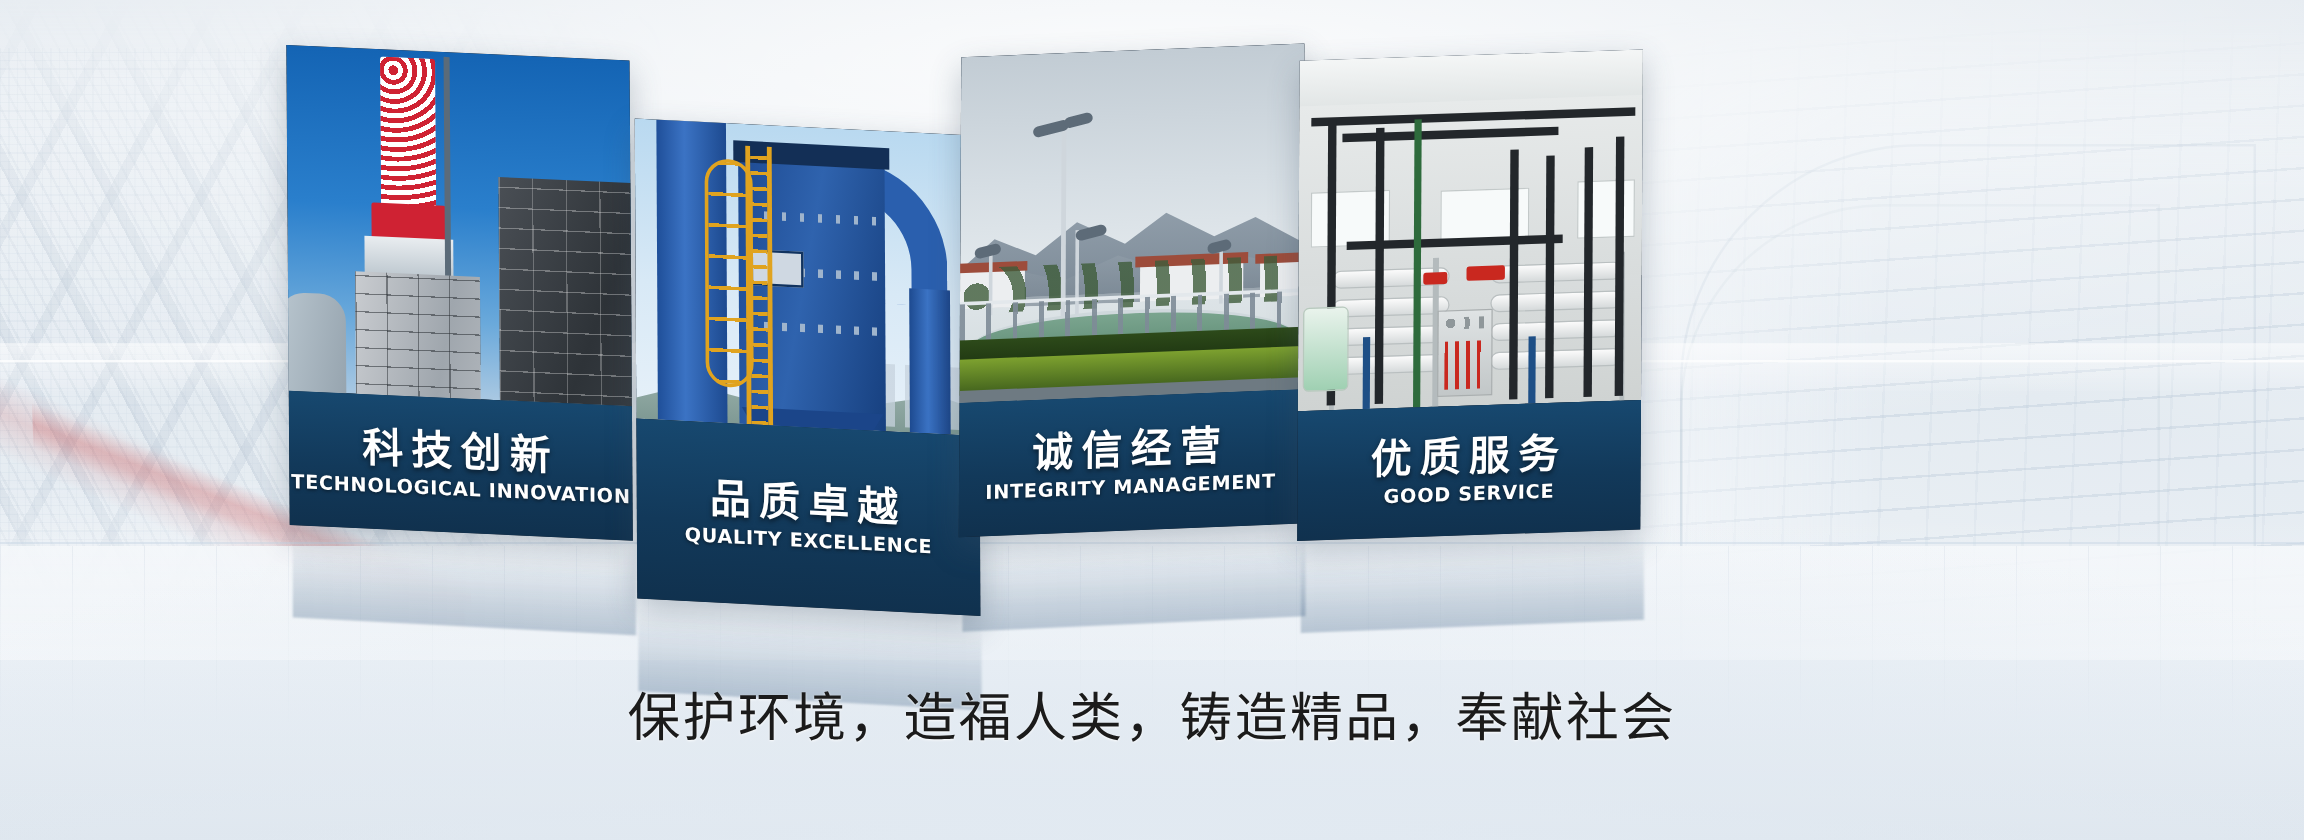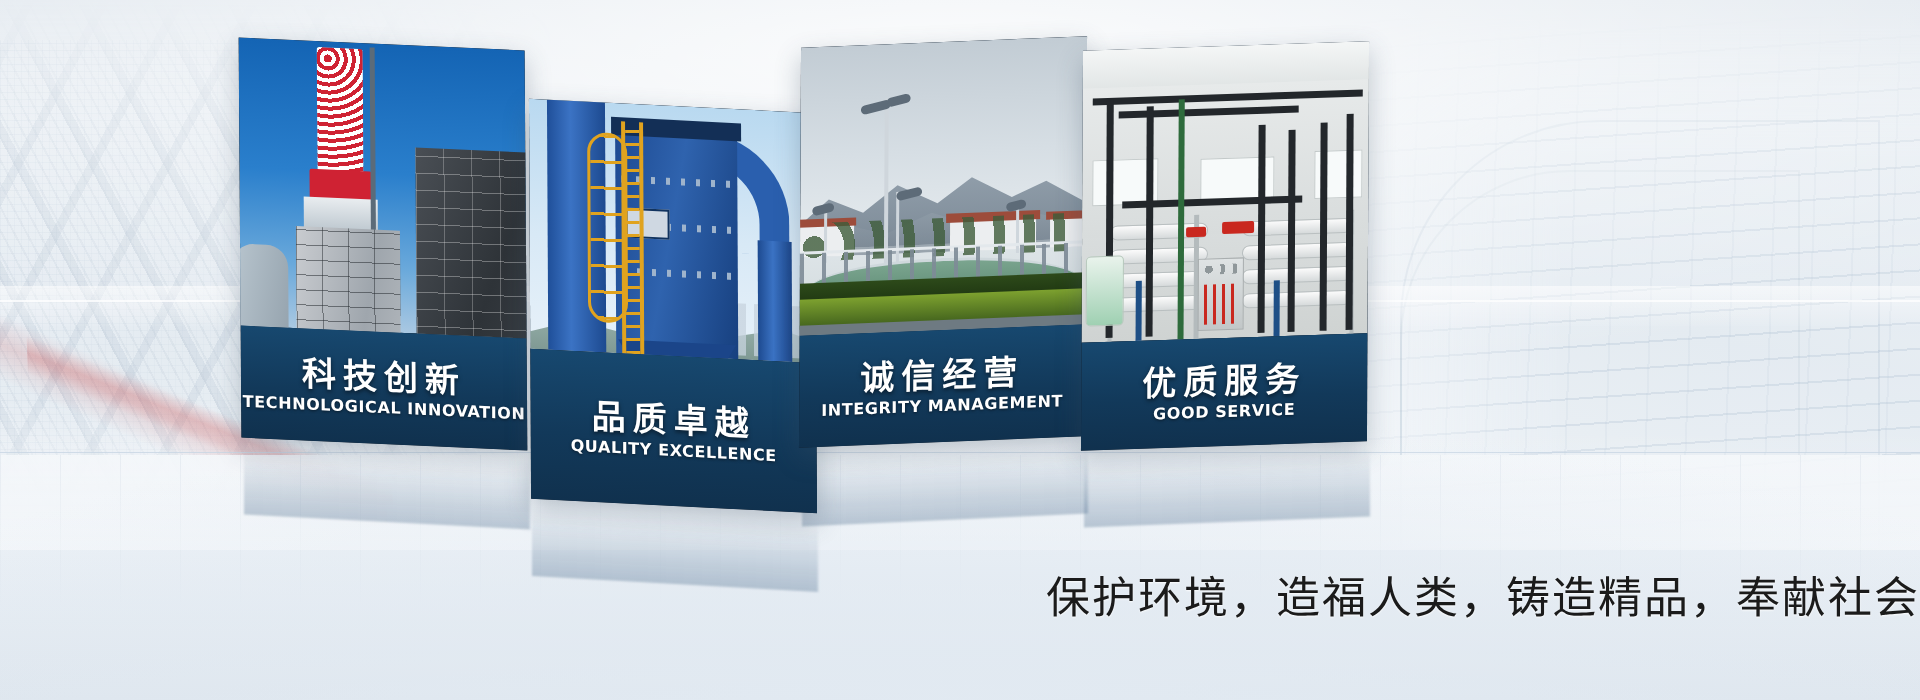--- a/index.html
+++ b/index.html
@@ -316,21 +316,21 @@
       background:linear-gradient(180deg,#e9f3ec,#9fd0b2); border-radius:5px; border:1px solid #b7c9bd;}
   .sc4 .ctrl{ position:absolute; left:116px; top:212px; width:46px; height:72px; background:linear-gradient(180deg,#dfe3e4,#c2c7c8); border:1px solid #a9aeaf; }
   .sc4 .ctrl-dots{ position:absolute; left:122px; top:218px; width:34px; height:10px;
       background:repeating-radial-gradient(circle at 5px 5px,#8f979a 0 4px, rgba(0,0,0,0) 4px 12px); }
   .sc4 .ctrl-red{ position:absolute; left:122px; top:238px; width:34px; height:40px;
       background:repeating-linear-gradient(90deg,#c9281f 0 3px, rgba(0,0,0,0) 3px 9px); }
 
   
   .tagline{
     position:absolute; left:0; top:562px; width:1920px;
-    text-align:right;
+    text-align:center;
     font-size:44px;
     letter-spacing:2px;
     color:#1b1b1b;
     font-weight:400;
     text-shadow:0 1px 2px rgba(255,255,255,.85);
     white-space:nowrap;
   }
 </style>
 </head>
 <body>

